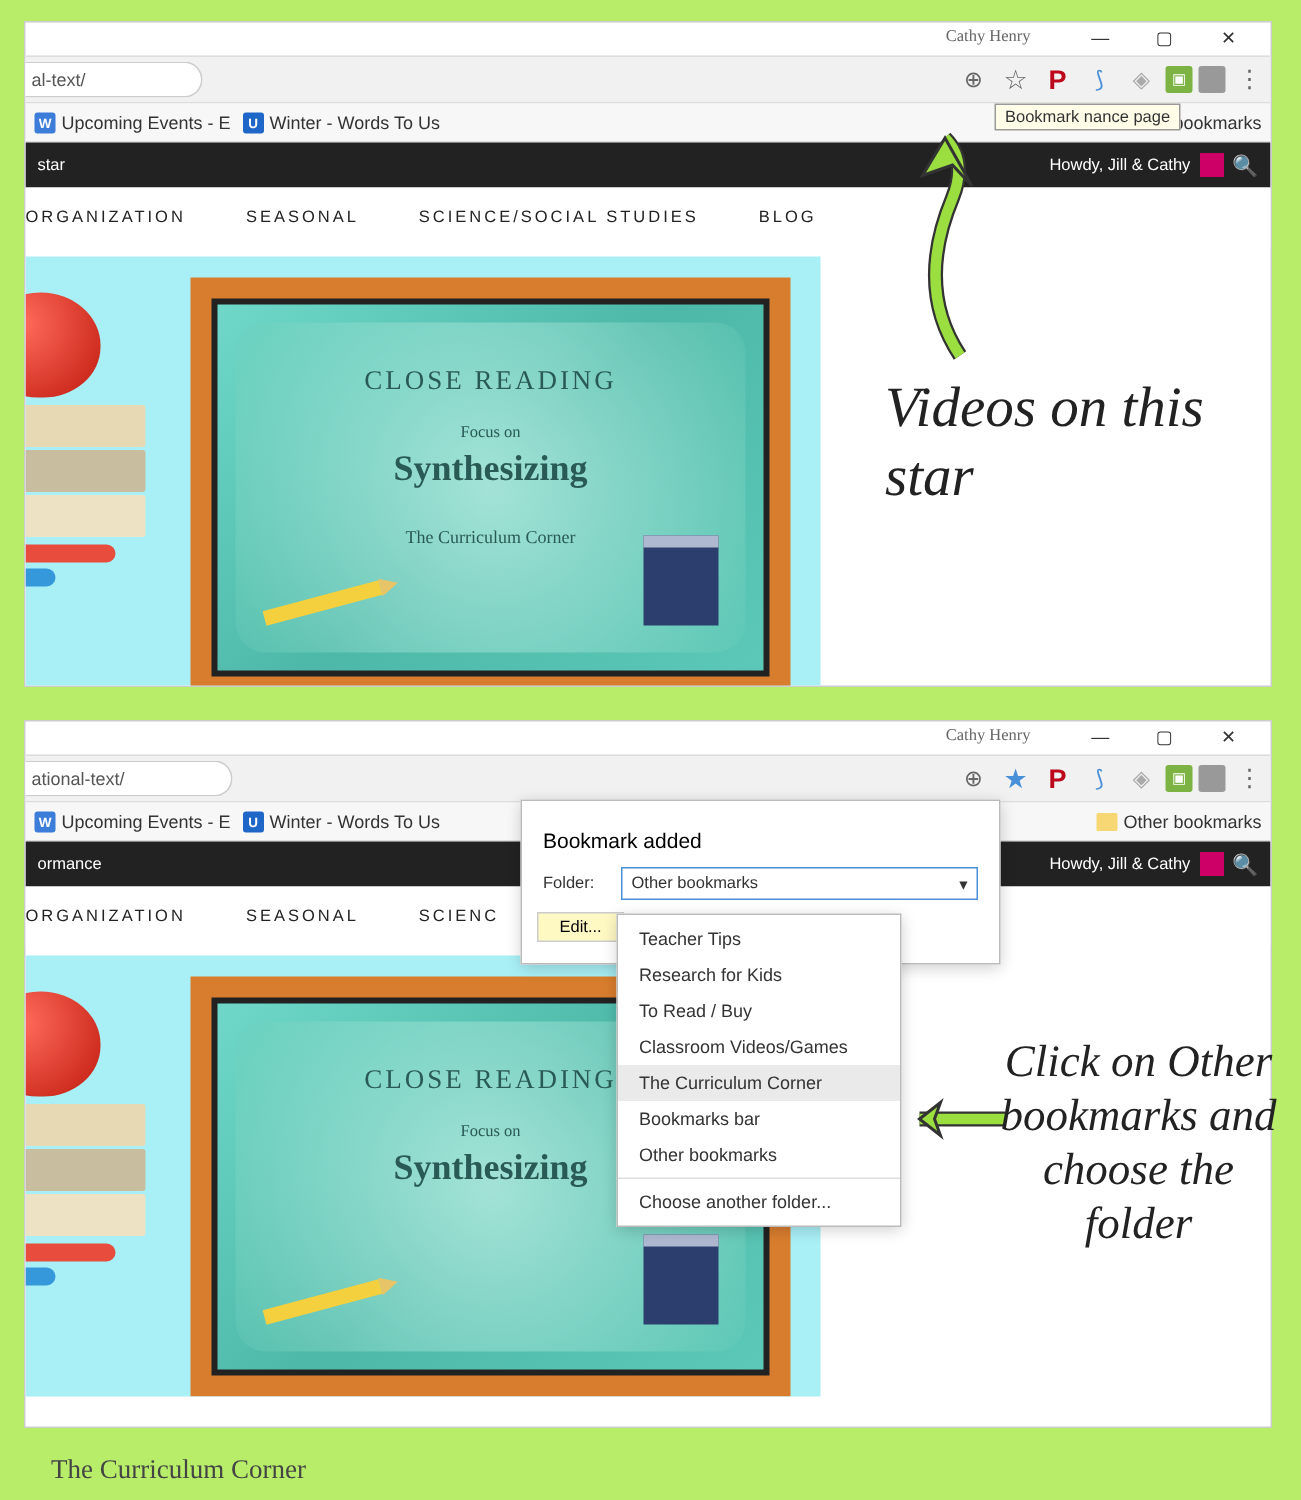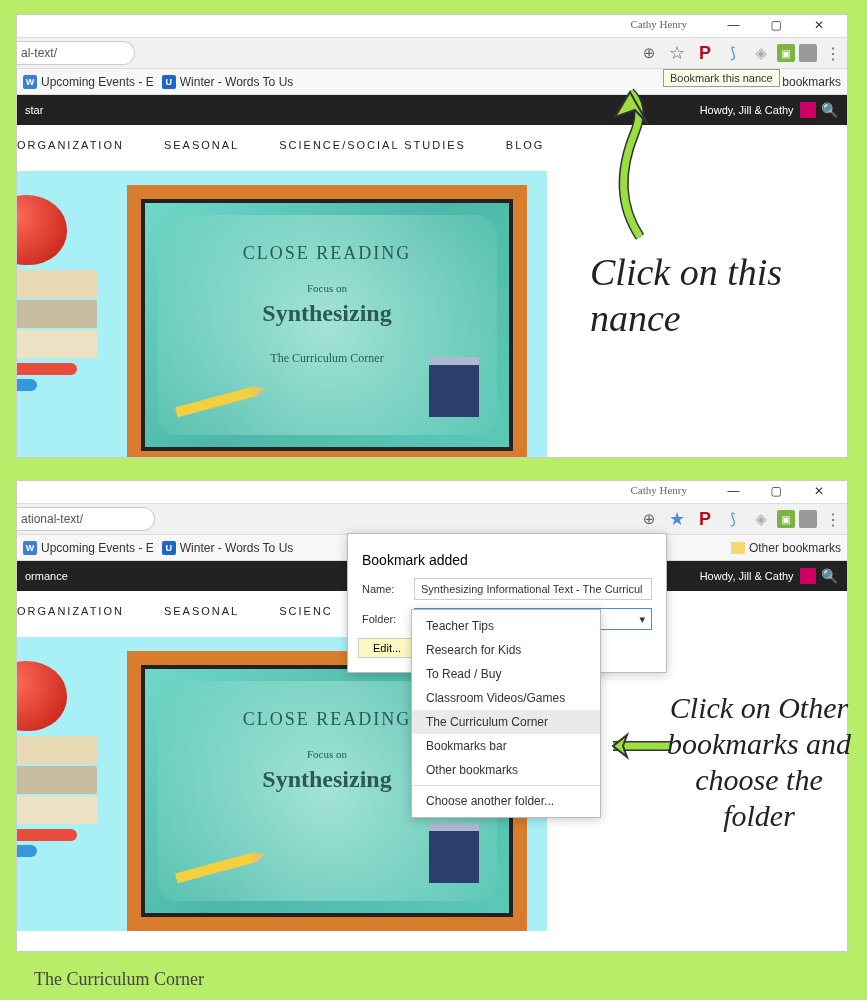--- a/index.html
+++ b/index.html
@@ -105,21 +105,21 @@
     <div class="addr-spacer"></div>
     <span class="tool-icon zoom"></span>
     <span class="tool-icon star">☆</span>
     <span class="tool-icon pin">P</span>
     <span class="tool-icon bird">⟆</span>
     <span class="tool-icon diamond">◈</span>
     <span class="tool-icon green-box">▣</span>
     <span class="tool-icon grey-box"></span>
     <span class="tool-icon dots">⋮</span>
   </div>
-  <div class="tooltip" style="left:646px; top:54px;">Bookmark this nance</div>
+  <div class="tooltip" style="left:646px; top:54px;">Bookmark nance page</div>
   <div class="bookmarks-row">
     <span class="bm-item">
         <span class="bm-favicon">W</span>
         <span>Upcoming Events - E</span>
       </span>
     <span class="bm-item">
         <span class="bm-favicon" style="background:#1e66c7">U</span>
         <span>Winter - Words To Us</span>
       </span>
     <span class="bm-other">
@@ -164,21 +164,21 @@
       </div>
     </div>
   </div>
 </div>
 
 <svg class="arrow-up" style="left:590px; top:82px;" width="90" height="170">
   <path d="M 50 155 Q 20 110 45 50 Q 55 25 40 10" stroke="#333" stroke-width="10" fill="none"></path>
   <path d="M 50 155 Q 20 110 45 50 Q 55 25 40 10" stroke="#9ade3f" stroke-width="7" fill="none"></path>
   <path d="M 40 10 L 25 35 L 45 28 L 58 42 Z" fill="#9ade3f" stroke="#333" stroke-width="2"></path>
 </svg>
-<div class="annotation" style="left:590px; top:250px; width:230px;">Click on this nance</div>
+<div class="annotation" style="left:590px; top:250px; width:230px;">Videos on this star</div>
 
 <div class="panel panel-bottom">
   <div class="win-titlebar">
     <span class="win-user">Cathy Henry</span>
     <span class="win-btn min"></span>
     <span class="win-btn max"></span>
     <span class="win-btn close"></span>
   </div>
   <div class="addr-row">
     <input class="addr-input" style="width: 140px;" value="ational-text/">
@@ -239,24 +239,20 @@
           <div class="pencil"></div>
           <div class="notebook"></div>
         </div>
       </div>
     </div>
   </div>
 
   <div class="popup popup-main">
     <div class="popup-title">Bookmark added</div>
     <div class="popup-row">
-      <span class="popup-label">Name:</span>
-      <input class="popup-input" value="Synthesizing Informational Text - The Curricul" style="">
-    </div>
-    <div class="popup-row">
       <span class="popup-label">Folder:</span>
       <div class="popup-select">
         <span>Other bookmarks</span>
         <span>▾</span>
       </div>
     </div>
     <div class="popup-btns">
       <button class="popup-btn hidden-edge">Edit...</button>
     </div>
   </div>

